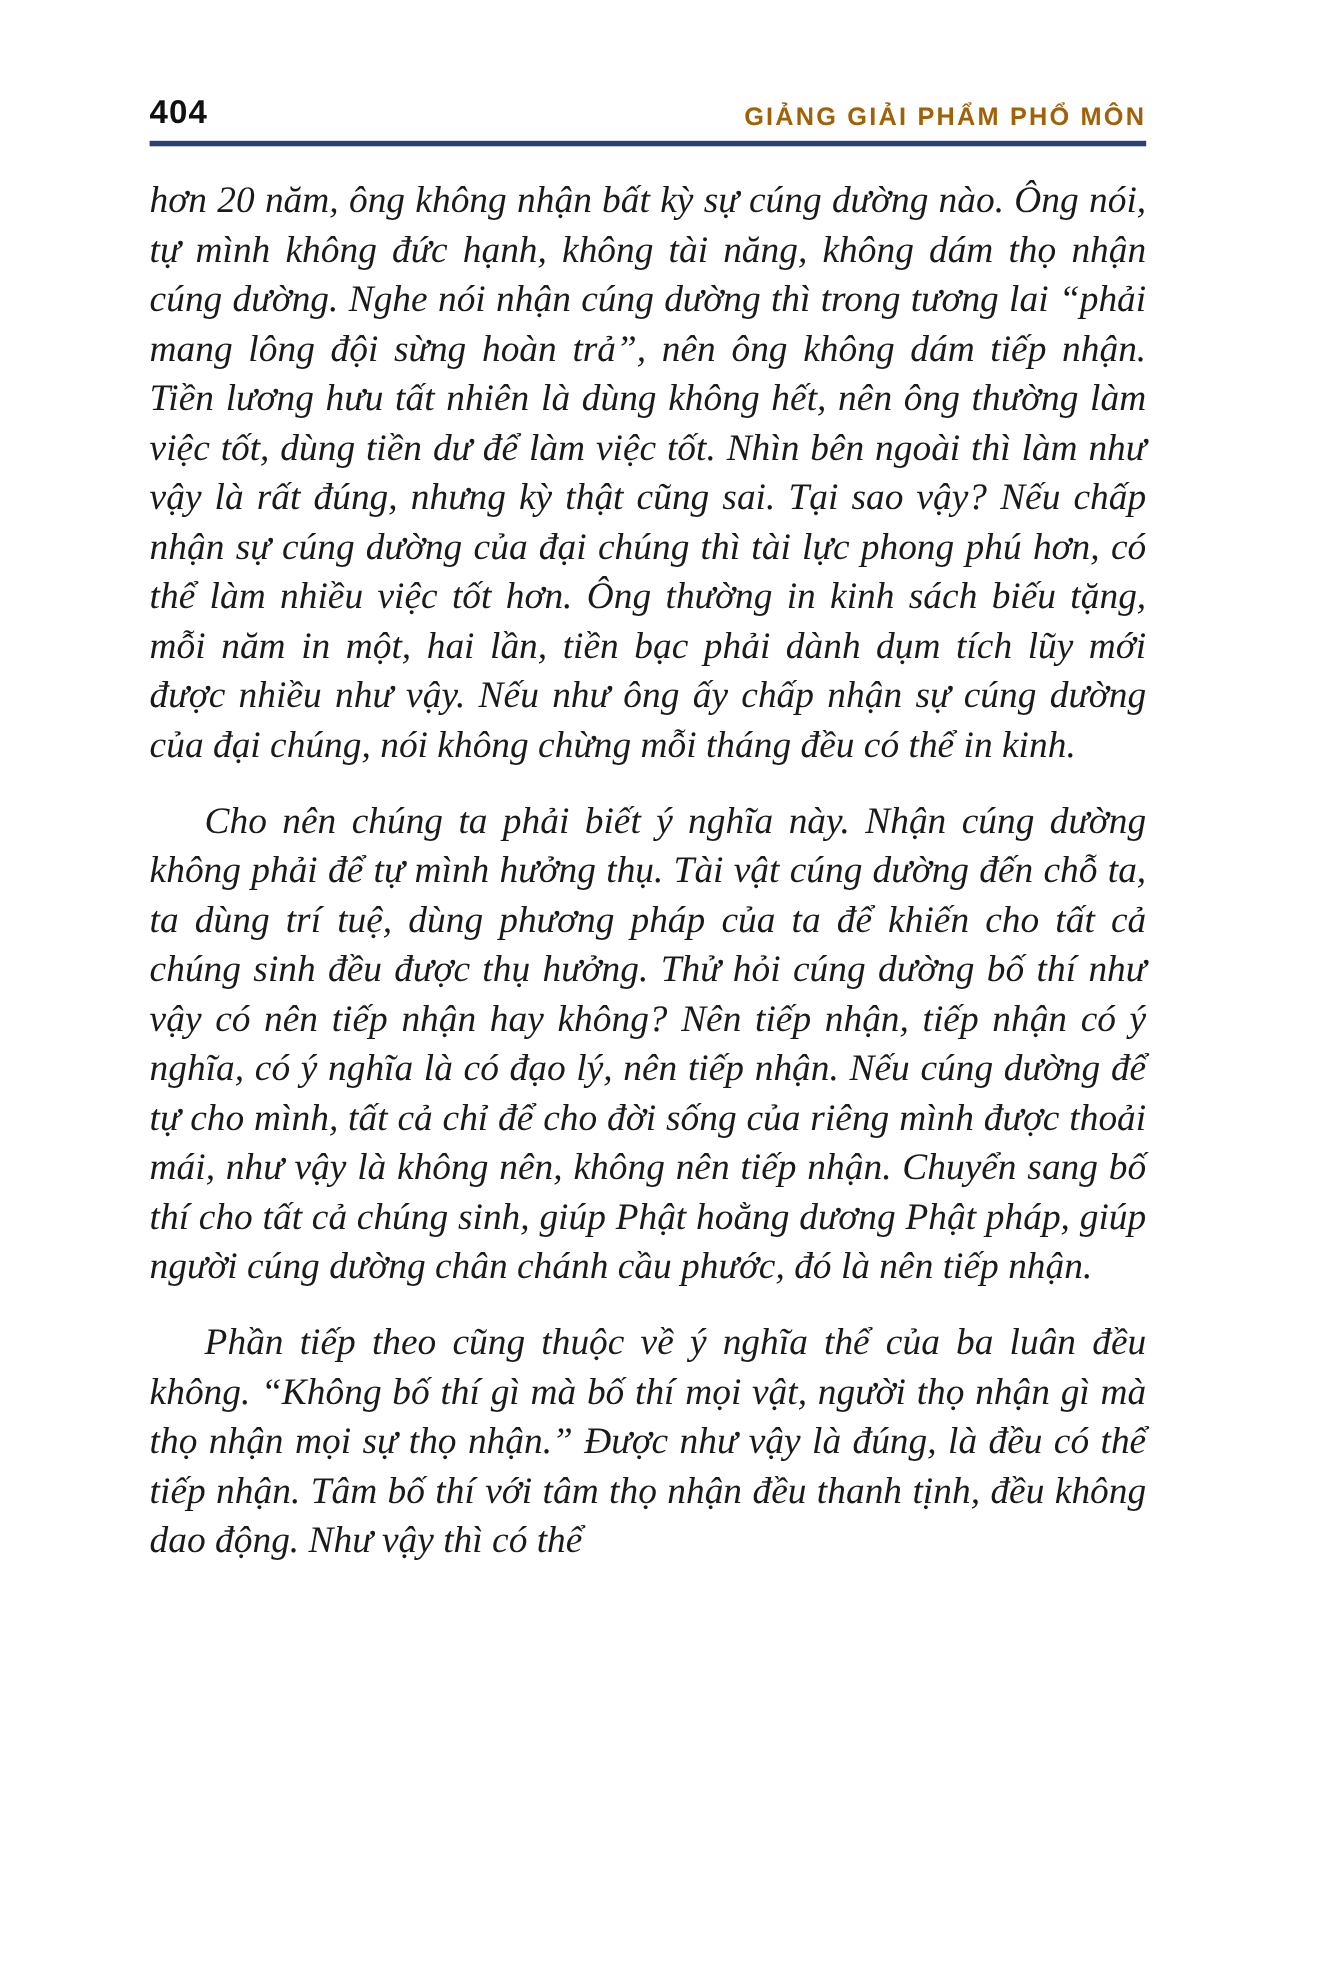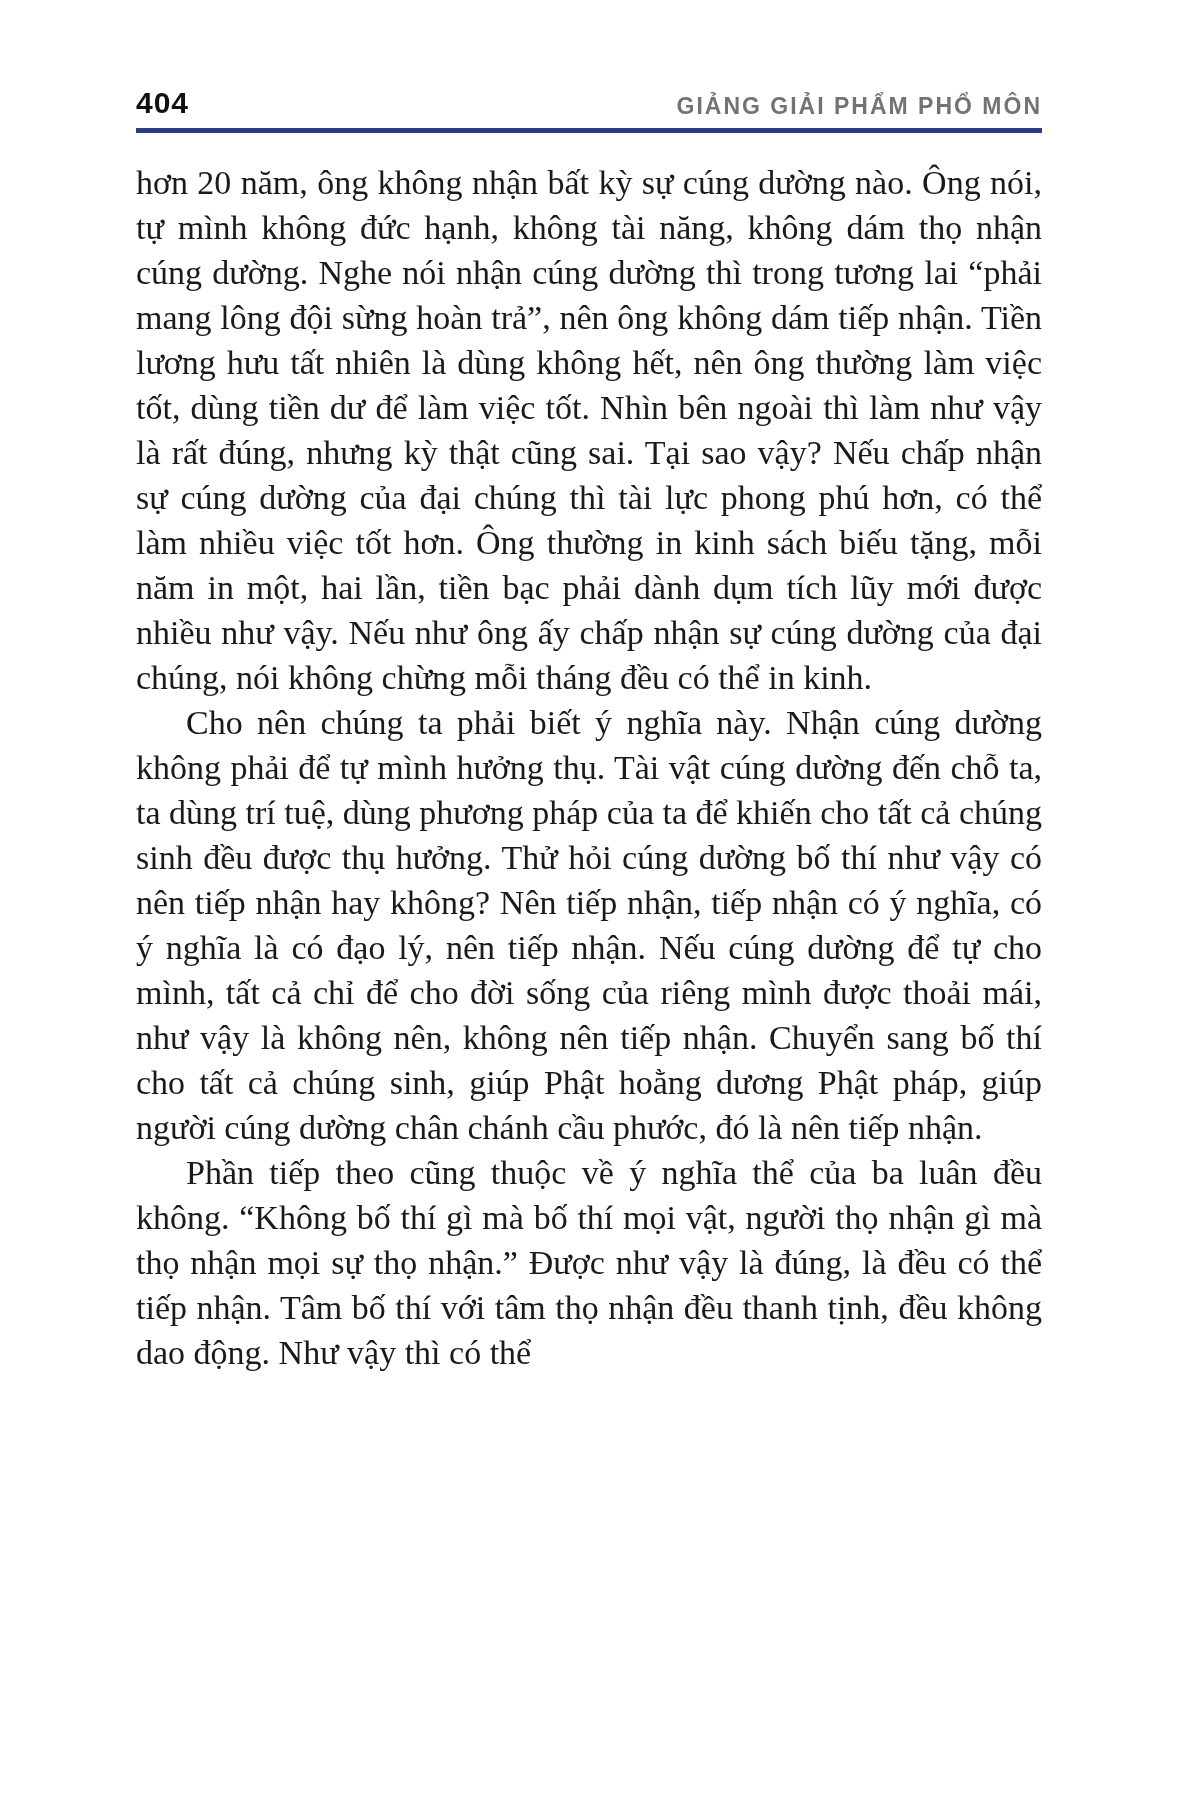--- a/index.html
+++ b/index.html
@@ -46,36 +46,38 @@
   }
   .content {
     position: absolute;
     left: 136px;
     right: 158px;
     top: 160px;
     font-size: 34px;
     line-height: 45px;
     text-align: justify;
     text-justify: inter-word;
+    font-style: italic;
   }
   .content p {
     margin: 0;
   }
   .content p.indent {
     text-indent: 50px;
+    margin-top: 24px;
   }
 </style>
 </head>
 <body>
 
 <div class="page" style="background: rgb(255, 255, 255);">
 
   <div class="page-header">
     <span class="page-number" style="color: rgb(17, 17, 17);">404</span>
-    <span class="running-title" style="color: #737373;">GIẢNG GIẢI PHẨM PHỔ MÔN</span>
+    <span class="running-title" style="color: #a16207;">GIẢNG GIẢI PHẨM PHỔ MÔN</span>
   </div>
 
   <div class="header-rule" style="background: rgb(42, 64, 118);"></div>
 
   <div class="content" id="content" style="color: rgb(26, 26, 26);">
 
   <p class="">hơn 20 năm, ông không nhận bất kỳ sự cúng dường nào. Ông nói, tự mình không đức hạnh, không tài năng, không dám thọ nhận cúng dường. Nghe nói nhận cúng dường thì trong tương lai “phải mang lông đội sừng hoàn trả”, nên ông không dám tiếp nhận. Tiền lương hưu tất nhiên là dùng không hết, nên ông thường làm việc tốt, dùng tiền dư để làm việc tốt. Nhìn bên ngoài thì làm như vậy là rất đúng, nhưng kỳ thật cũng sai. Tại sao vậy? Nếu chấp nhận sự cúng dường của đại chúng thì tài lực phong phú hơn, có thể làm nhiều việc tốt hơn. Ông thường in kinh sách biếu tặng, mỗi năm in một, hai lần, tiền bạc phải dành dụm tích lũy mới được nhiều như vậy. Nếu như ông ấy chấp nhận sự cúng dường của đại chúng, nói không chừng mỗi tháng đều có thể in kinh.</p>
       <p class="indent">Cho nên chúng ta phải biết ý nghĩa này. Nhận cúng dường không phải để tự mình hưởng thụ. Tài vật cúng dường đến chỗ ta, ta dùng trí tuệ, dùng phương pháp của ta để khiến cho tất cả chúng sinh đều được thụ hưởng. Thử hỏi cúng dường bố thí như vậy có nên tiếp nhận hay không? Nên tiếp nhận, tiếp nhận có ý nghĩa, có ý nghĩa là có đạo lý, nên tiếp nhận. Nếu cúng dường để tự cho mình, tất cả chỉ để cho đời sống của riêng mình được thoải mái, như vậy là không nên, không nên tiếp nhận. Chuyển sang bố thí cho tất cả chúng sinh, giúp Phật hoằng dương Phật pháp, giúp người cúng dường chân chánh cầu phước, đó là nên tiếp nhận.</p>
       <p class="indent">Phần tiếp theo cũng thuộc về ý nghĩa thể của ba luân đều không. “Không bố thí gì mà bố thí mọi vật, người thọ nhận gì mà thọ nhận mọi sự thọ nhận.” Được như vậy là đúng, là đều có thể tiếp nhận. Tâm bố thí với tâm thọ nhận đều thanh tịnh, đều không dao động. Như vậy thì có thể</p>
     </div>

